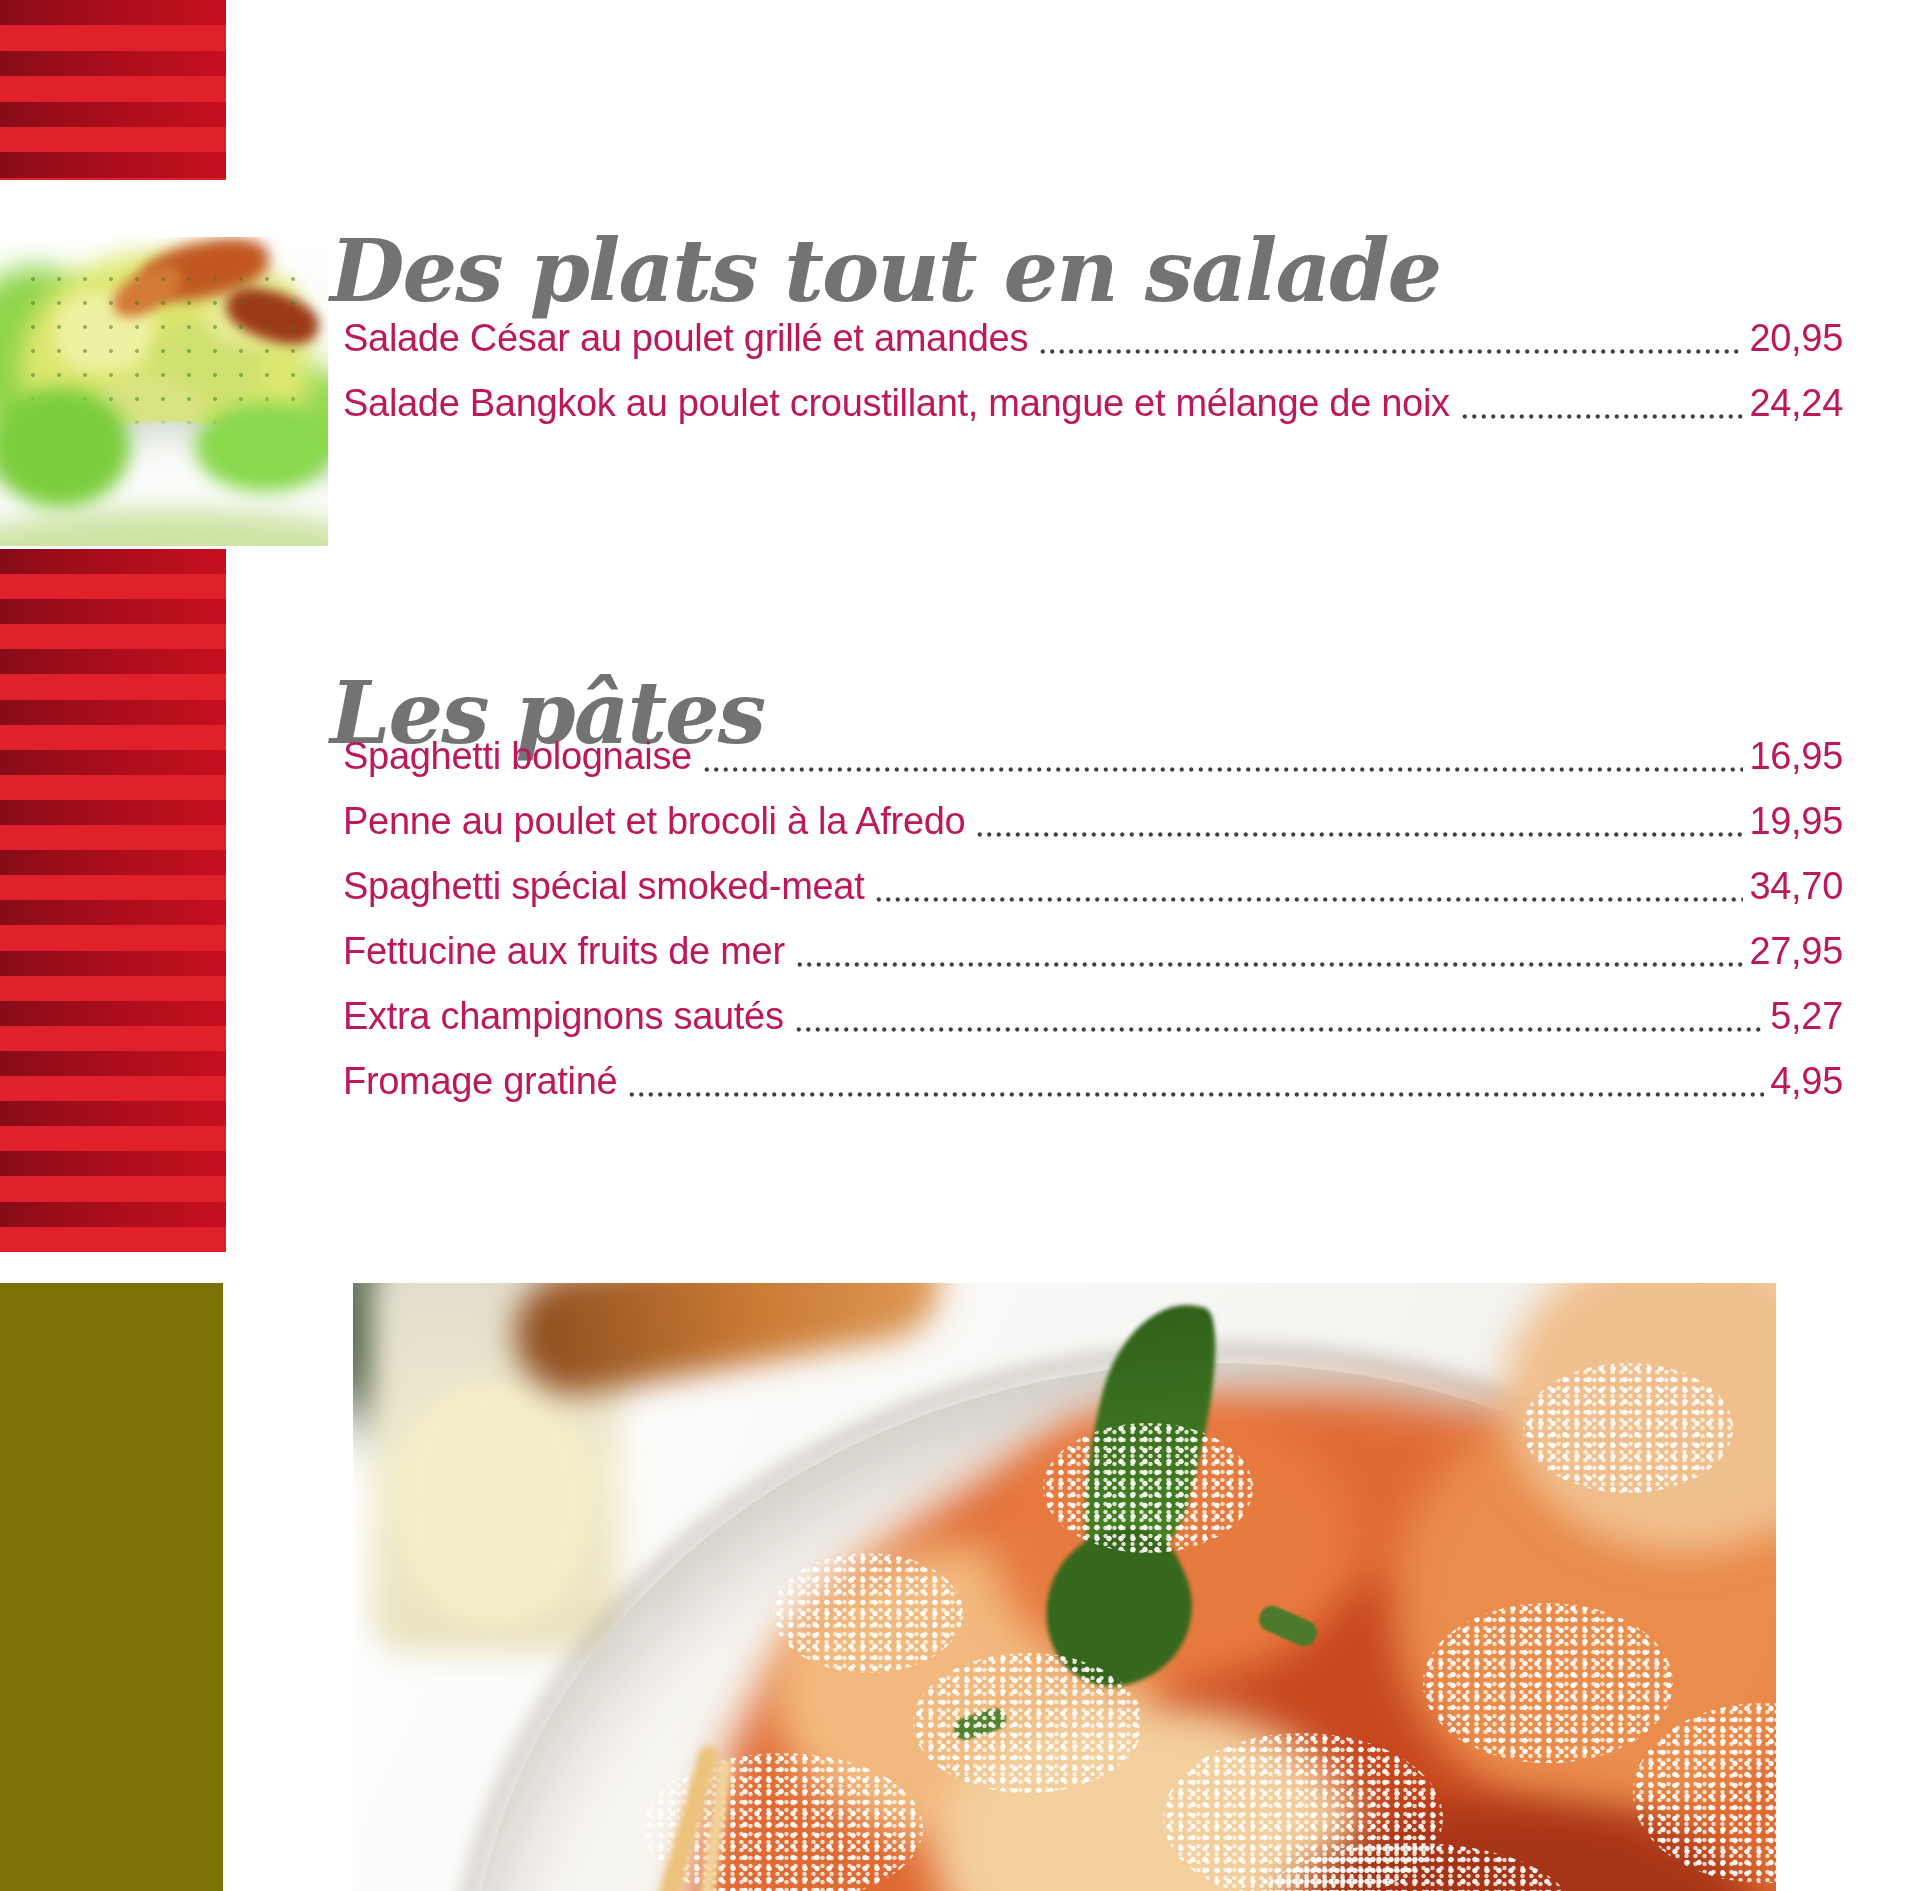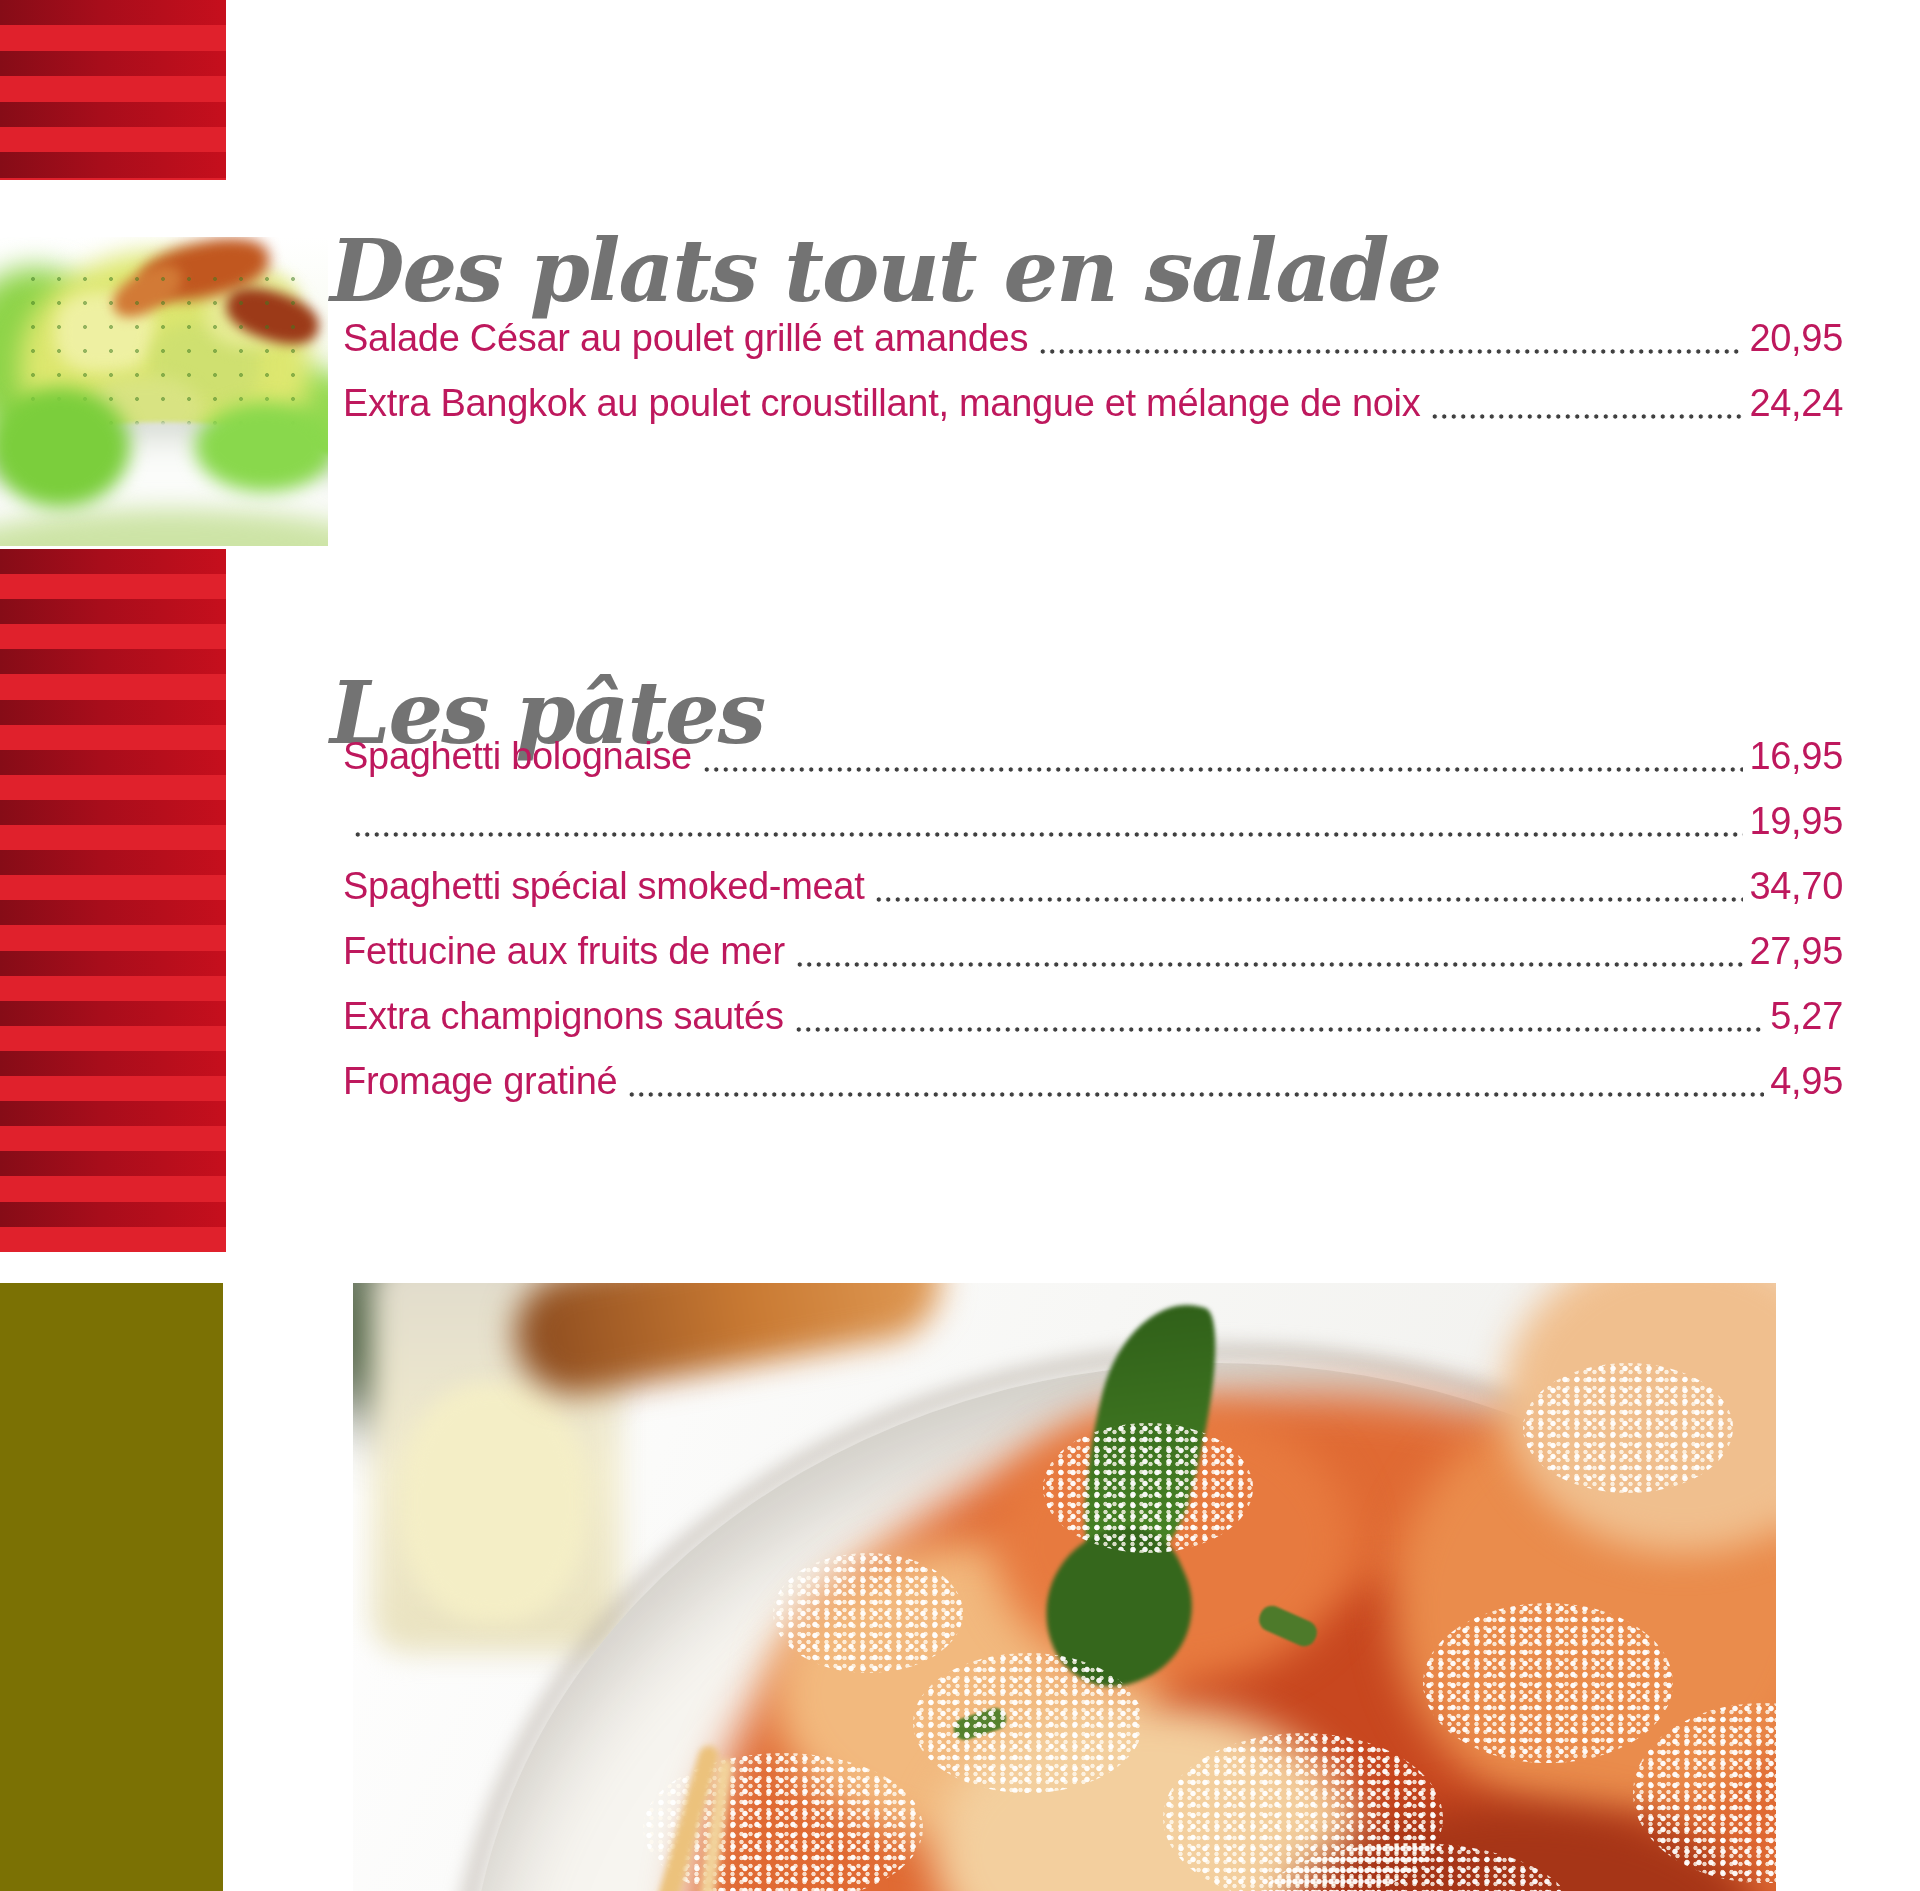--- a/index.html
+++ b/index.html
@@ -132,34 +132,35 @@
   </div>
 
   <h1 class="script-title" id="title-salades">Des plats tout en salade</h1>
   <ul class="menu-list" id="list-salades">
     <li class="menu-row">
       <span class="name">Salade César au poulet grillé et amandes</span>
       <span class="leader"></span>
       <span class="price">20,95</span>
     </li>
     <li class="menu-row">
-      <span class="name">Extra Bangkok au poulet croustillant, mangue et mélange de noix</span>
+      <span class="name">Salade Bangkok au poulet croustillant, mangue et mélange de noix</span>
       <span class="leader"></span>
       <span class="price">24,24</span>
     </li>
   </ul>
 
   <h1 class="script-title" id="title-pates">Les pâtes</h1>
   <ul class="menu-list" id="list-pates">
     <li class="menu-row">
       <span class="name">Spaghetti bolognaise</span>
       <span class="leader"></span>
       <span class="price">16,95</span>
     </li>
     <li class="menu-row">
+      <span class="name">Penne au poulet et brocoli à la Afredo</span>
       <span class="leader"></span>
       <span class="price">19,95</span>
     </li>
     <li class="menu-row">
       <span class="name">Spaghetti spécial smoked-meat</span>
       <span class="leader"></span>
       <span class="price">34,70</span>
     </li>
     <li class="menu-row">
       <span class="name">Fettucine aux fruits de mer</span>

